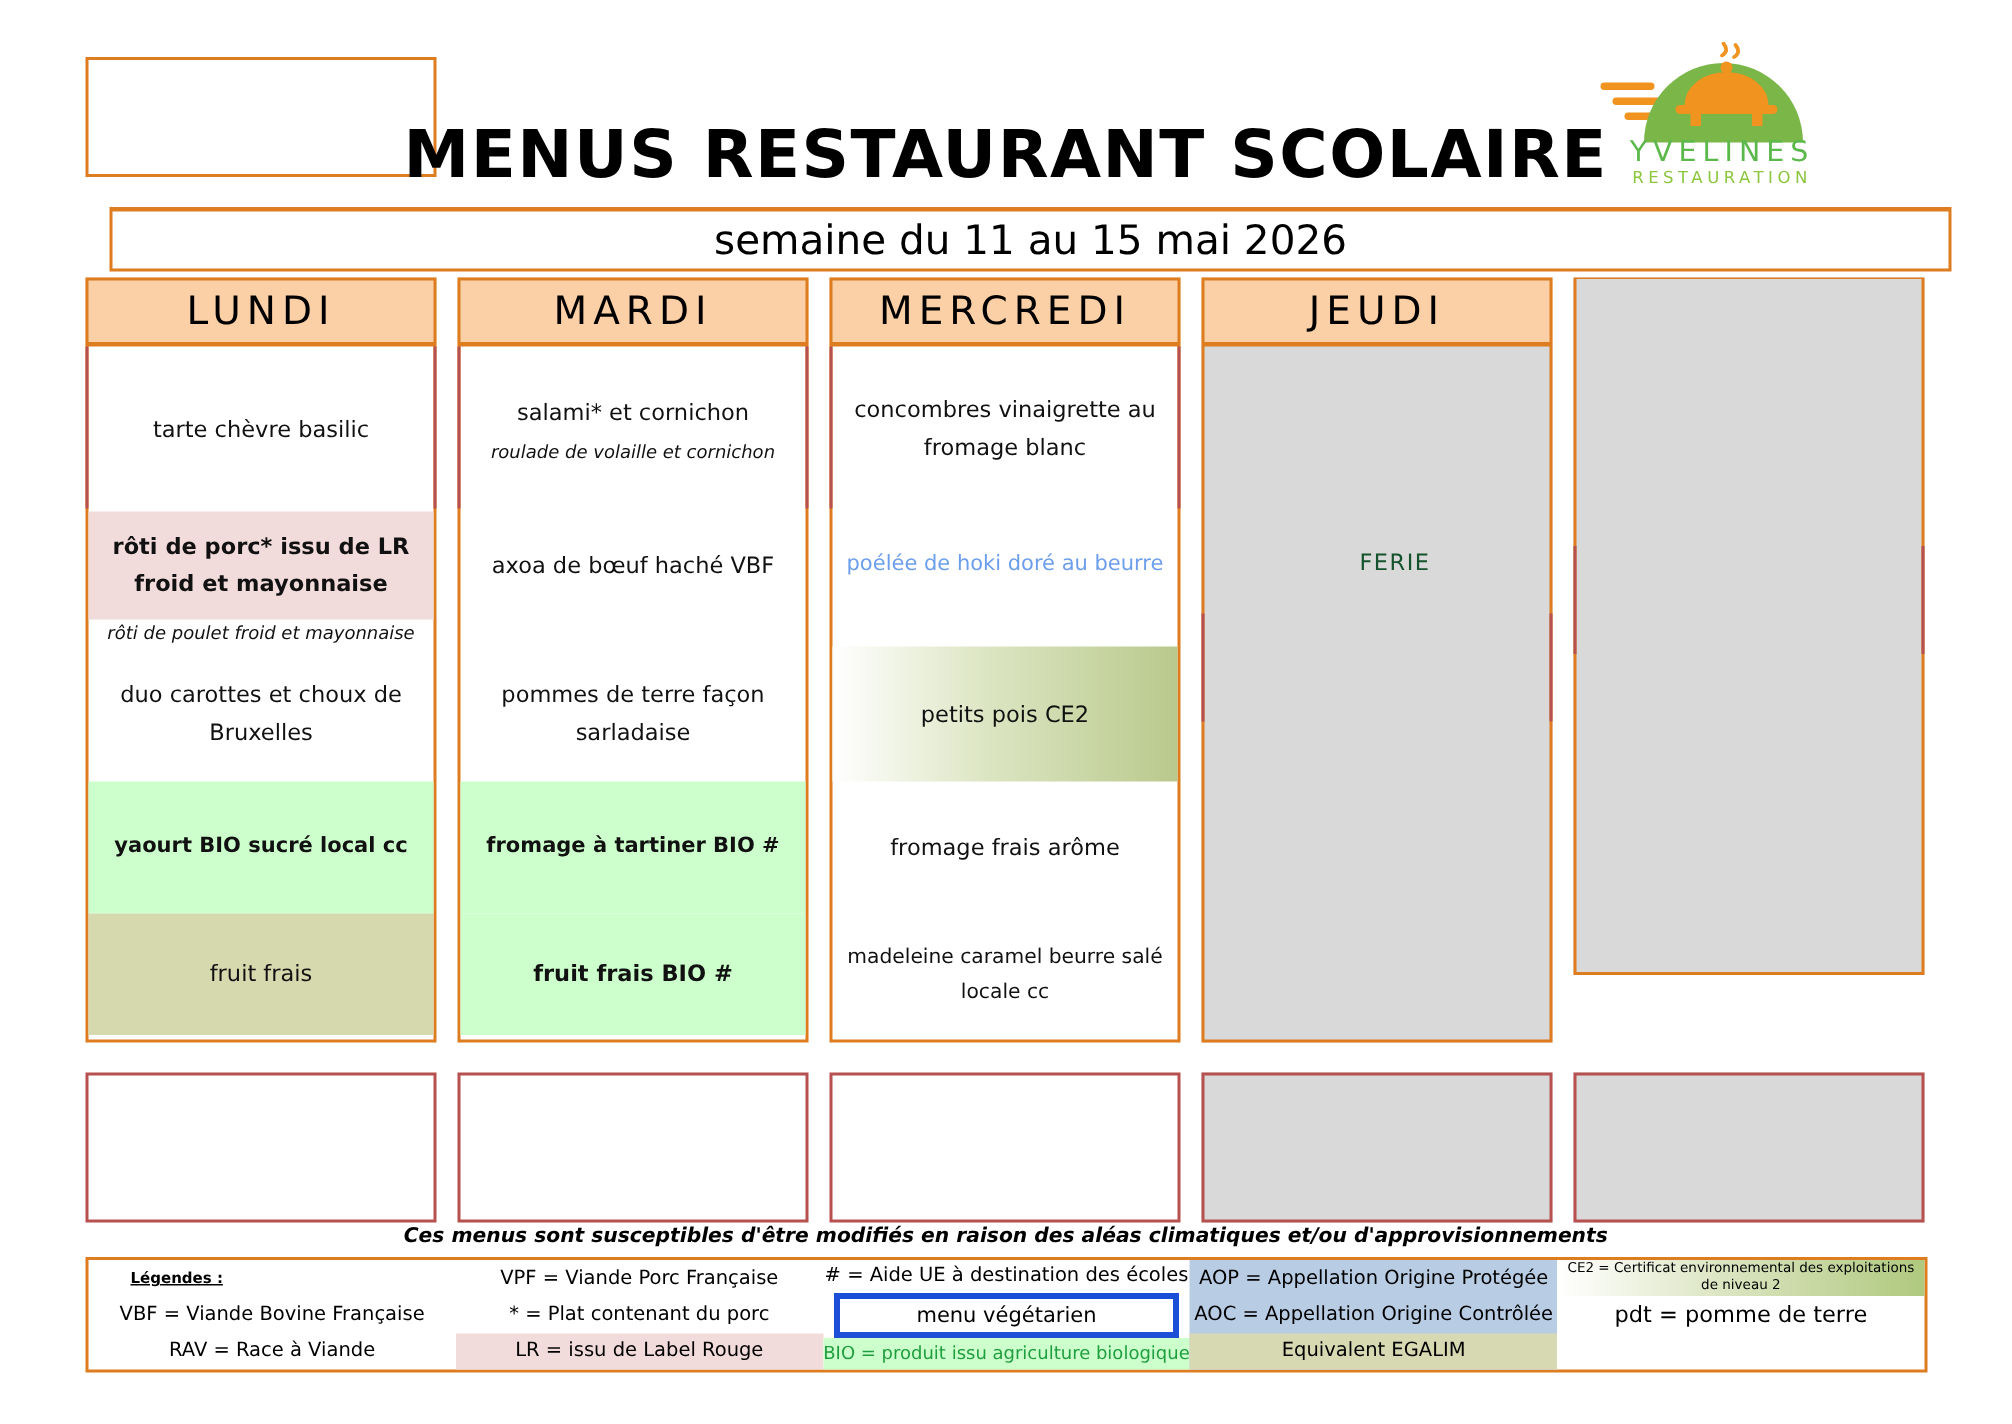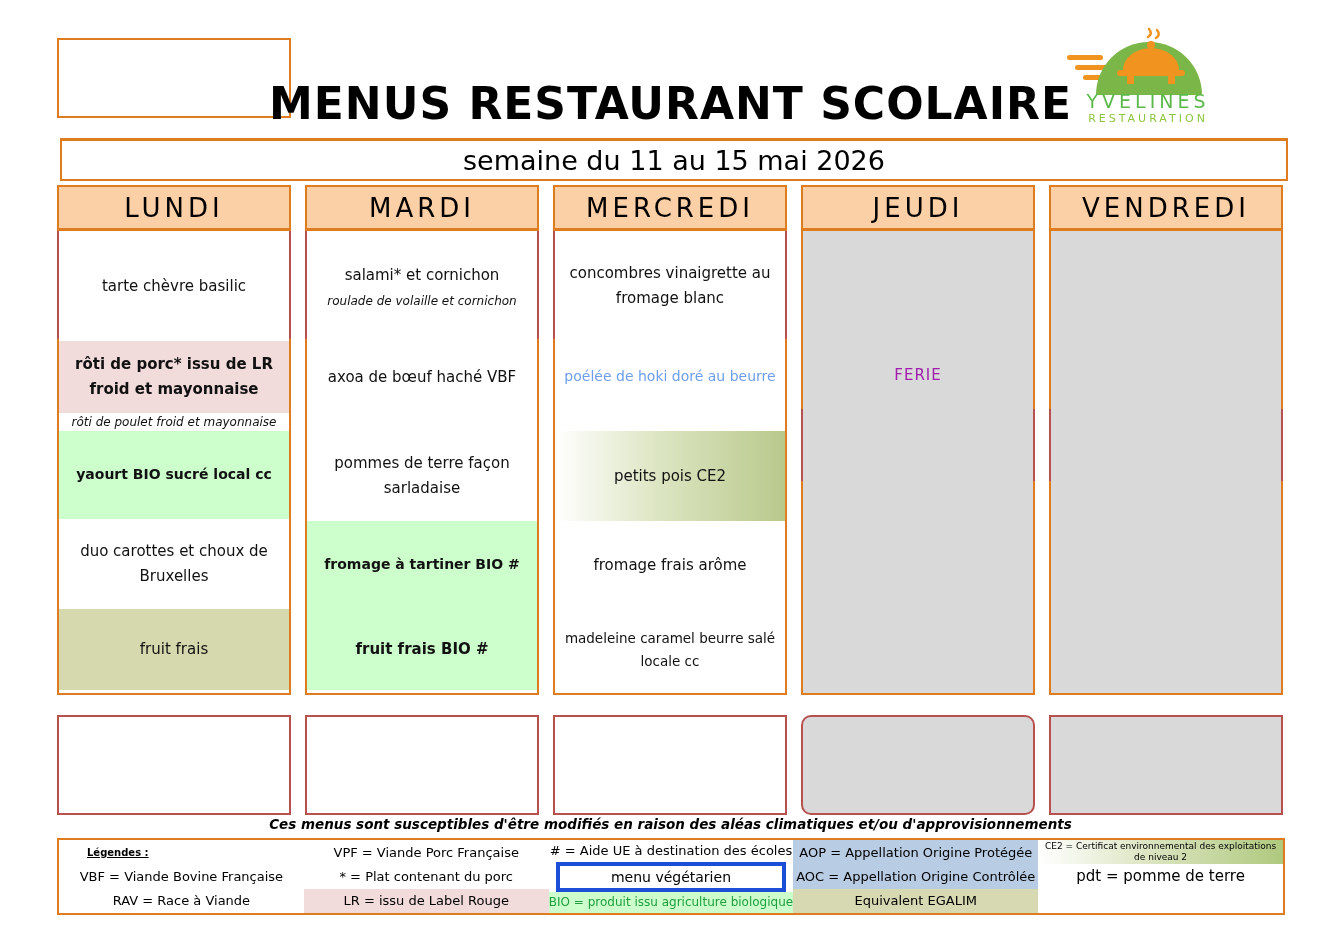--- a/index.html
+++ b/index.html
@@ -13,27 +13,27 @@
   
   .topleft-box { left:57px; top:38px; width:234px; height:80px; border:2px solid #DE7D20; background:#fff; }
   .main-title { left:0; top:78px; width:1341px; text-align:center; font-size:44px; font-weight:bold; letter-spacing:1px; color:#000; }
 
   .logo { left:1063px; top:28px; width:170px; text-align:center; }
   .logo svg { display:block; margin:0 auto; }
   .logo-name { font-size:19px; color:#5BB94B; letter-spacing:4px; font-weight:400; margin-top:-8px; }
   .logo-sub  { font-size:11px; color:#8CC63F; letter-spacing:3px; }
 
   
-  .week-bar { left:60px; top:138px; width:1228px; height:43px; background:#fff;
+  .week-bar { left:73px; top:138px; width:1228px; height:43px; background:#fff;
     border:2px solid #DE7D20; border-top-width:3px;
     display:flex; align-items:center; justify-content:center; font-size:27px; color:#000; }
 
   
   .day-col { top:185px; width:234px; }
-  .c1{left:57px;} .c2{left:305px;} .c3{left:553px;} .c4{left:801px;border-radius:10px;} .c5{left:1049px;}
+  .c1{left:57px;} .c2{left:305px;} .c3{left:553px;} .c4{left:801px;} .c5{left:1049px;}
   .day-header { height:45px; background:#FBD0A6; border:2px solid #DE7D20;
     display:flex; align-items:center; justify-content:center;
     font-size:26px; letter-spacing:4px; color:#000; }
   .day-body { position:relative; height:465px; background:#fff; border:2px solid #DE7D20; border-top-width:1px; }
   .day-body.gray { background:#D9D9D9; }
 
   .row { display:flex; flex-direction:column; align-items:center; justify-content:center;
     text-align:center; font-size:15px; line-height:1.65; padding:0 4px; }
   .r1{height:110px;} .r2{height:72px;} .r3{height:18px;} .r4{height:90px;} .r5{height:88px;} .r6{height:81px;}
   .bold { font-weight:bold; }
@@ -45,22 +45,22 @@
   .blue-text { color:#6D9EEB; }
   .fs14 { font-size:14px; }
   .fs135 { font-size:13.5px; }
   .gap8 { gap:6px; }
 
   .maroon-strip { position:absolute; width:2px; background:#B6514F; }
   .ms-l { left:-2px; } .ms-r { right:-2px; }
   .ms-top { top:0; height:108px; }
   .ms-mid { top:178px; height:72px; }
 
-  .ferie { position:absolute; top:135px; left:0; width:100%; text-align:center;
-    font-size:15px; letter-spacing:1px; color:#a21caf; }
+  .ferie { position:absolute; top:135px; left:12px; width:100%; text-align:center;
+    font-size:15px; letter-spacing:1px; color:#14532d; }
 
   
   .bottom-box { top:715px; width:234px; height:100px; border:2px solid #B6514F; background:#fff; }
   .bottom-box.gray { background:#D9D9D9; }
 
   .disclaimer { left:0; top:816px; width:1341px; text-align:center;
     font-size:13.5px; font-weight:bold; font-style:italic; color:#000; }
 
   
   .legend { left:57px; top:838px; width:1228px; height:77px; border:2px solid #DE7D20;
@@ -110,22 +110,22 @@
   </div>
 
   <div class="abs day-col c1">
     <div class="day-header">LUNDI</div>
     <div class="day-body">
       <div class="maroon-strip ms-l ms-top"></div>
       <div class="maroon-strip ms-r ms-top"></div>
       <div class="row r1">tarte chèvre basilic</div>
       <div class="row r2 pink bold">rôti de porc* issu de LR froid et mayonnaise</div>
       <div class="row r3 sub-italic">rôti de poulet froid et mayonnaise</div>
+      <div class="row r4">duo carottes et choux de Bruxelles</div>
       <div class="row r5 green bold fs14">yaourt BIO sucré local cc</div>
-      <div class="row r4">duo carottes et choux de Bruxelles</div>
       <div class="row r6 olive">fruit frais</div>
     </div>
   </div>
 
   <div class="abs day-col c2">
     <div class="day-header">MARDI</div>
     <div class="day-body">
       <div class="maroon-strip ms-l ms-top"></div>
       <div class="maroon-strip ms-r ms-top"></div>
       <div class="row r1 gap8">
@@ -157,21 +157,20 @@
   <div class="abs day-col c4">
     <div class="day-header">JEUDI</div>
     <div class="day-body gray">
       <div class="maroon-strip ms-l ms-mid"></div>
       <div class="maroon-strip ms-r ms-mid"></div>
       <div class="ferie">FERIE</div>
     </div>
   </div>
 
   <div class="abs day-col c5">
-    <div class="day-header">VENDREDI</div>
     <div class="day-body gray">
       <div class="maroon-strip ms-l ms-mid"></div>
       <div class="maroon-strip ms-r ms-mid"></div>
     </div>
   </div>
 
   <div class="abs bottom-box c1"></div>
   <div class="abs bottom-box c2"></div>
   <div class="abs bottom-box c3"></div>
   <div class="abs bottom-box gray c4"></div>

